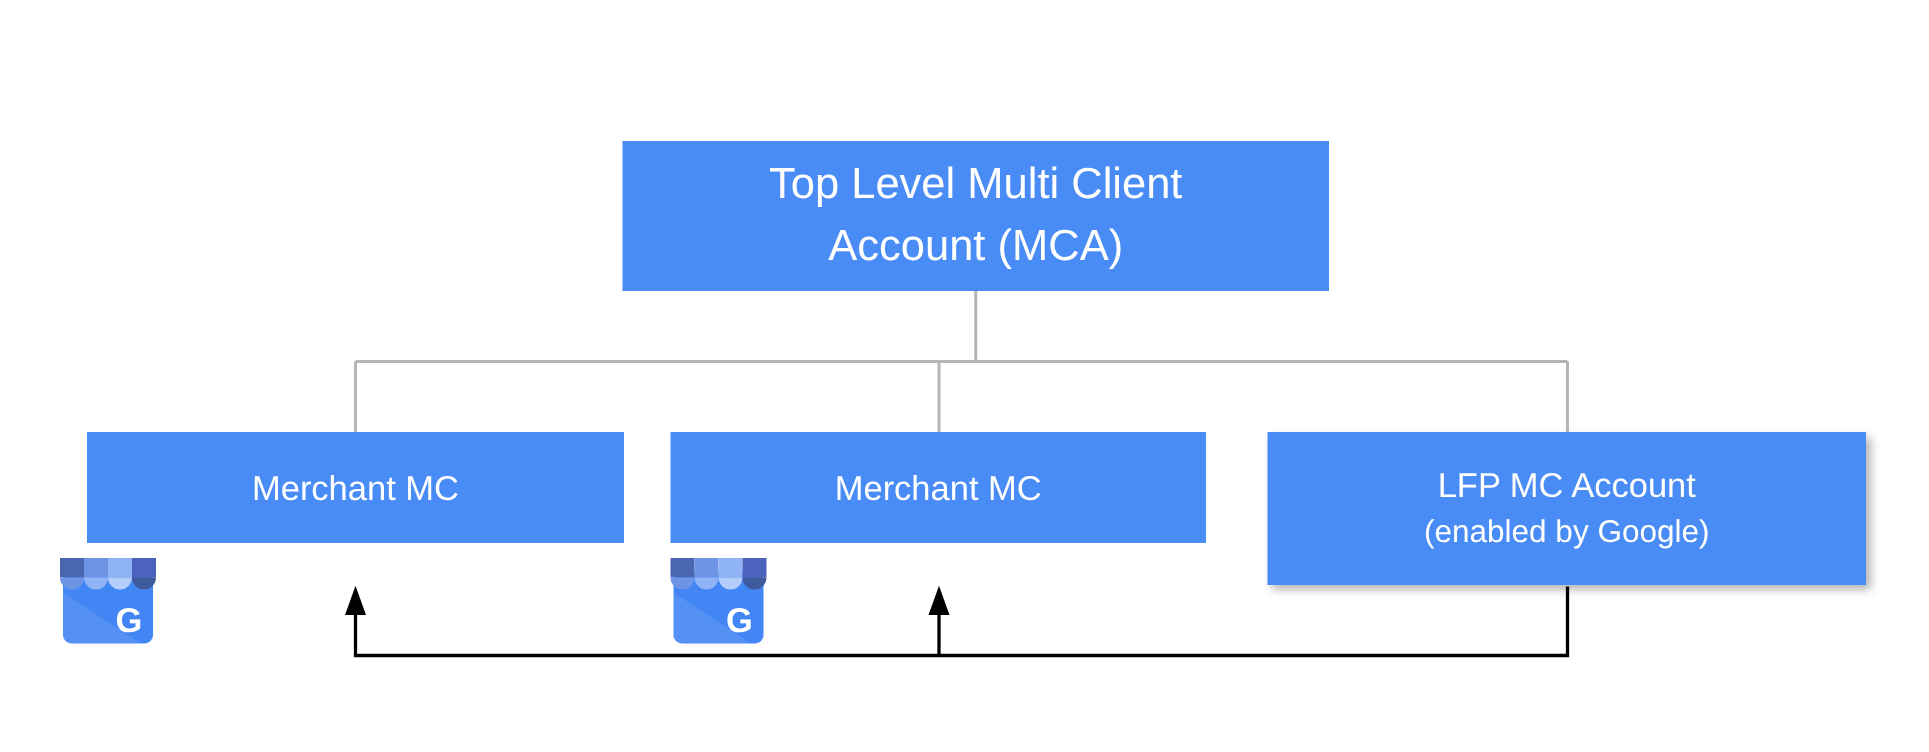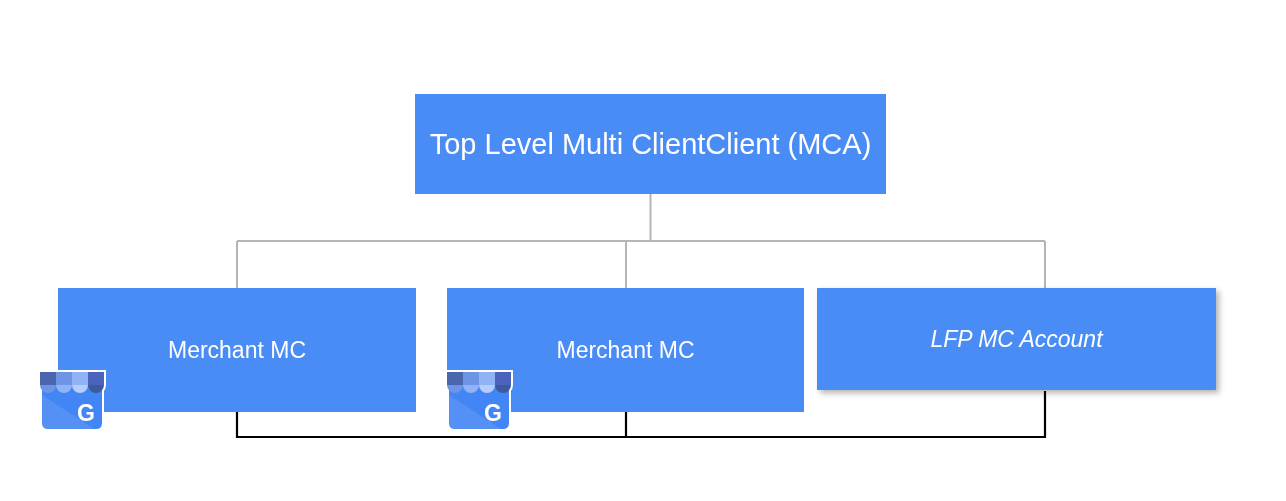--- a/index.html
+++ b/index.html
@@ -11,40 +11,39 @@
     overflow:hidden;
   }
   svg.connectors{
     position:absolute;left:0;top:0;width:1286px;height:501px;
   }
   .node{
     position:absolute;
     background:#4A8CF5;
     color:#ffffff;
     display:flex;
-    flex-direction:row;
+    flex-direction:column;
     align-items:center;
     justify-content:center;
     text-align:center;
   }
   .node-top{
     left:415px;top:94px;width:471px;height:100px;
     font-size:29px;line-height:41px;
   }
   .node-sub{
-    top:288px;width:358px;height:124px;
+    top:288px;width:358px;height:74px;
     font-size:23px;line-height:33px;
   }
   .node-sub1{left:58px;}
   .node-sub2{left:447px;width:357px;}
   .node-lfp{
-    left:817px;top:288px;width:399px;height:102px;
+    left:845px;top:288px;width:399px;height:102px;
     font-size:23px;line-height:32px;
     box-shadow:3px 3px 6px rgba(0,0,0,0.30);
-    font-style:italic;
   }
   .node-lfp .line2{font-size:21px;}
   .gbp-icon{position:absolute;width:68px;height:62px;}
   .gbp-icon-1{left:38px;top:369px;}
   .gbp-icon-2{left:445px;top:369px;}
   .gbp-icon text{
     font-family:"Liberation Sans", sans-serif;
     font-weight:bold;
   }
 </style>
@@ -57,33 +56,34 @@
 
     <path d="M650.5 194 V241 M237 241 V288 M237 241 H1045 M626 241 V288 M1045 241 V288" fill="none" stroke="#B5B5B5" stroke-width="2"></path>
 
     <path d="M1045 391 V437 H237 V409 M626 437 V409" fill="none" stroke="#000000" stroke-width="2.2"></path>
     <polygon points="237,390.5 230,410 244,410" fill="#000000"></polygon>
     <polygon points="626,390.5 619,410 633,410" fill="#000000"></polygon>
   </svg>
 
   <div class="node node-top">
     <span class="line1">Top Level Multi Client</span>
-    <span class="line2">Client (MCA)</span>
+    <span class="line2">Account (MCA)</span>
   </div>
 
   <div class="node node-sub node-sub1">
     <span class="line1">Merchant MC</span>
   </div>
 
   <div class="node node-sub node-sub2">
     <span class="line1">Merchant MC</span>
   </div>
 
   <div class="node node-lfp">
     <span class="line1">LFP MC Account</span>
+    <span class="line2">(enabled by Google)</span>
   </div>
 
   <svg class="gbp-icon gbp-icon-1" viewBox="0 0 68 62" xmlns="http://www.w3.org/2000/svg">
 
     <rect x="2" y="10" width="64" height="52" rx="7" fill="#ffffff"></rect>
     <rect x="0" y="1" width="68" height="15" fill="#ffffff"></rect>
     <circle cx="10" cy="16" r="10" fill="#ffffff"></circle>
     <circle cx="26" cy="16" r="10" fill="#ffffff"></circle>
     <circle cx="42" cy="16" r="10" fill="#ffffff"></circle>
     <circle cx="58" cy="16" r="10" fill="#ffffff"></circle>

